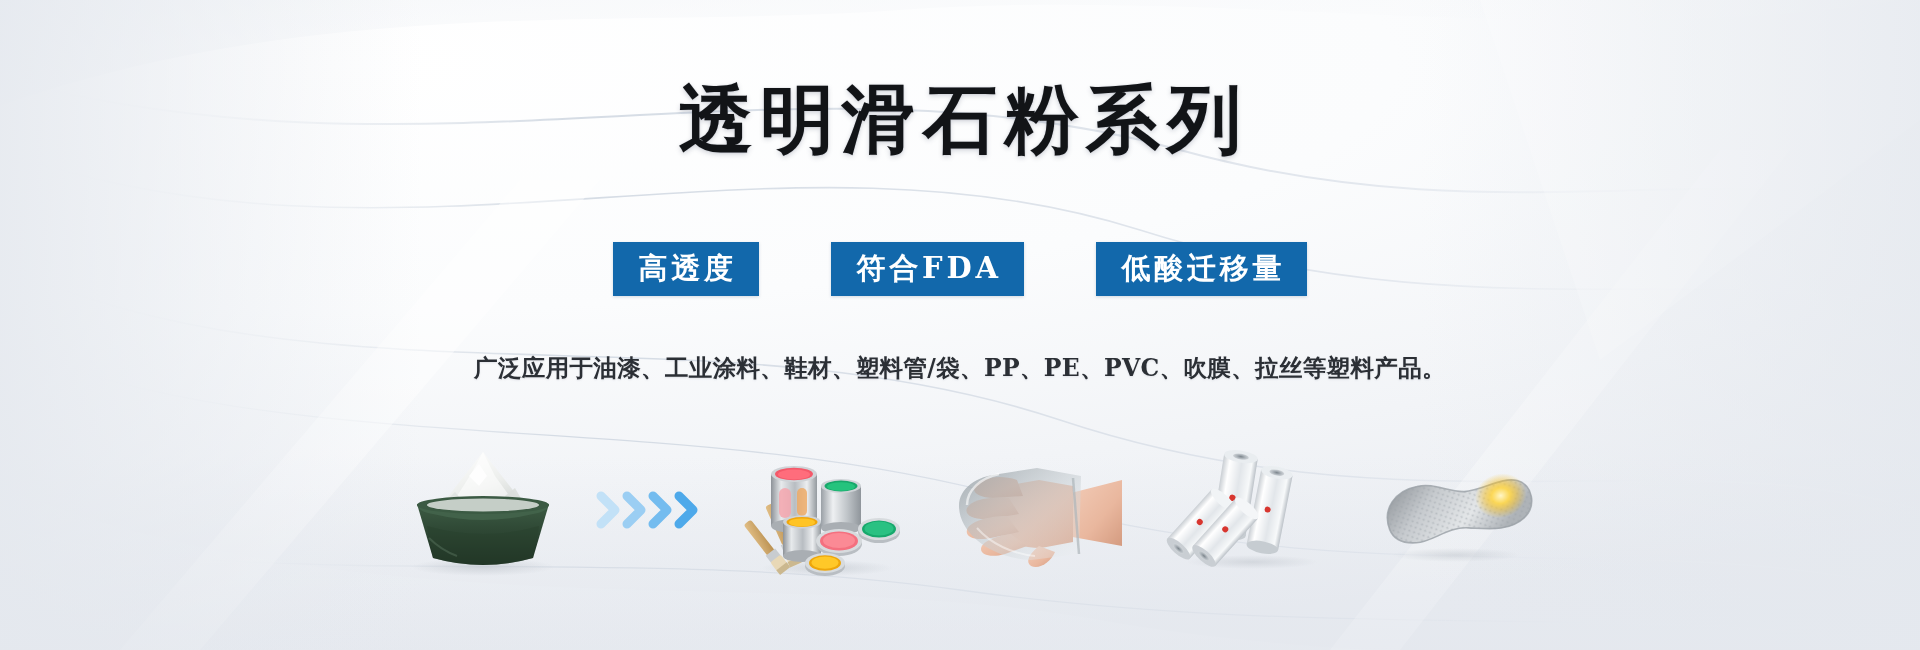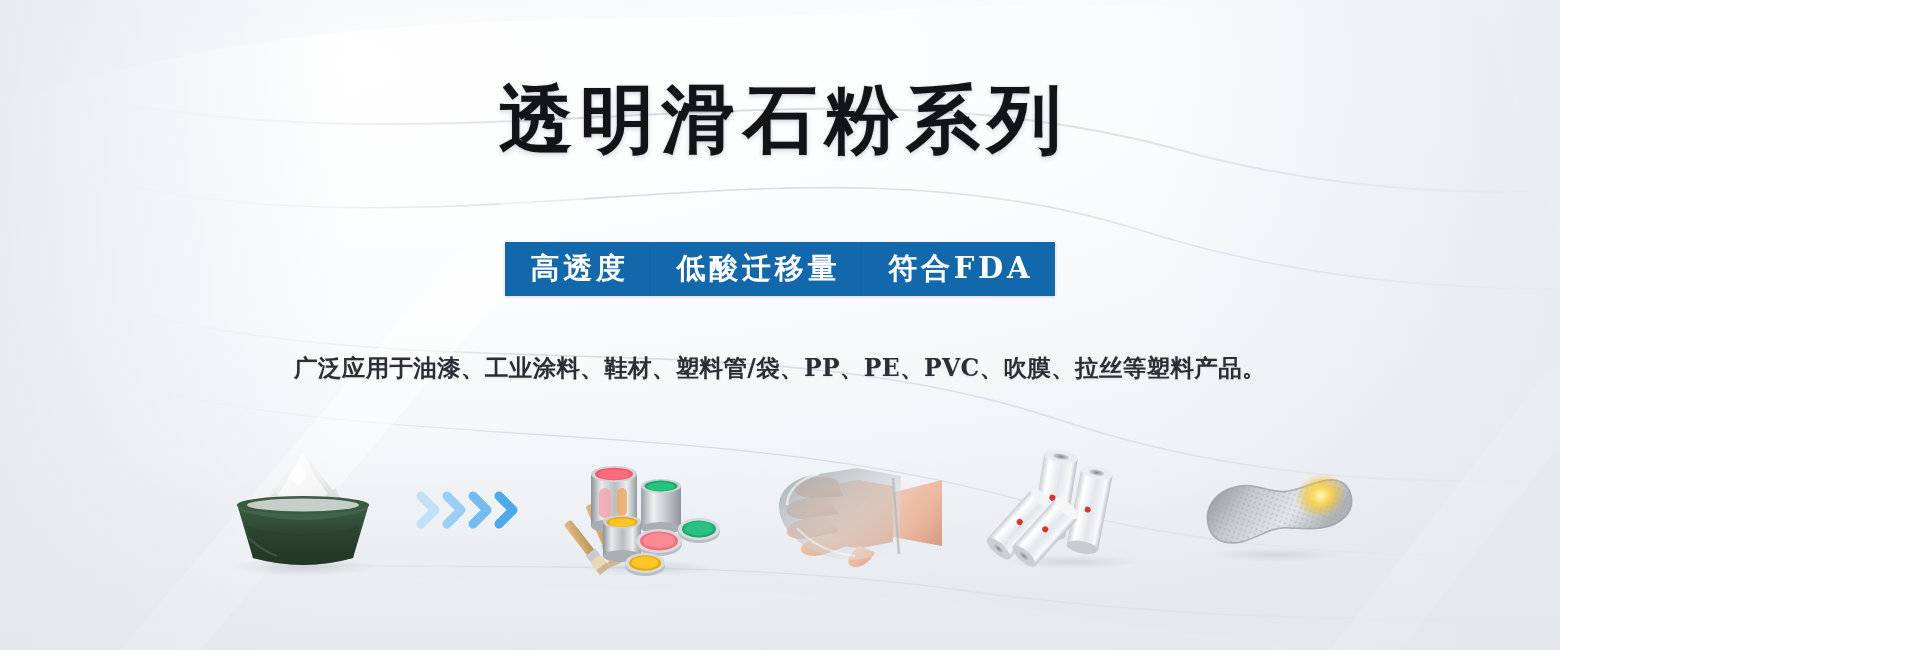--- a/index.html
+++ b/index.html
@@ -2,21 +2,21 @@
 <html lang="zh"><head>
 <meta charset="utf-8">
 <style>
   html,body{margin:0;padding:0;}
   body{
     width:1920px;height:650px;overflow:hidden;
     font-family:"Liberation Serif", "DejaVu Serif", serif;
     background:#ffffff;
   }
   #banner{
-    position:relative;width:1560px;height:650px;overflow:hidden;
+    position:relative;width:1920px;height:650px;overflow:hidden;
     background:
       radial-gradient(130% 90% at 18% 10%, #ffffff 0%, #fbfcfd 42%, #f2f4f7 72%, #e9ecf1 100%);
   }
   
   .bg-svg{position:absolute;inset:0;width:1920px;height:650px;pointer-events:none;}
   .vignette{
     position:absolute;inset:0;
     background:
       linear-gradient(90deg, rgba(228,232,238,.85) 0%, rgba(255,255,255,0) 22%),
       linear-gradient(270deg, rgba(228,232,238,.75) 0%, rgba(255,255,255,0) 26%),
@@ -37,20 +37,21 @@
     color:#121417;
     font-family:"DejaVu Serif","Liberation Serif",serif;
     text-shadow:0 2px 5px rgba(60,70,95,.22), 0 0 1px rgba(40,50,70,.35);
     white-space:nowrap;
   }
 
   .badges{
     margin-top:36px;
     display:flex;
     align-items:center;
+    gap:72px;
   }
   .badge{
     background:#1268ab;
     color:#ffffff;
     font-family:"DejaVu Serif","Liberation Serif",serif;
     font-weight:700;
     font-size:29px;
     letter-spacing:.13em;
     text-indent:.13em;
     padding:9px 22px 11px 22px;
@@ -135,22 +136,22 @@
     <path d="M1480,0 L1920,0 L1920,120 L1600,360 Z" fill="#ffffff" opacity=".30"></path>
   </svg>
   <div class="vignette"></div>
 
   <div class="content">
 
     <h1 class="title">透明滑石粉系列</h1>
 
     <div class="badges">
       <span class="badge">高透度</span>
+      <span class="badge">符合FDA</span>
       <span class="badge">低酸迁移量</span>
-      <span class="badge">符合FDA</span>
     </div>
 
     <p class="subtitle">广泛应用于油漆、工业涂料、鞋材、塑料管/袋、PP、PE、PVC、吹膜、拉丝等塑料产品。</p>
   </div>
 
   <div class="strip">
 
     <div class="slot">
       <div class="bowl-wrap">
         <svg viewBox="0 0 200 128" width="200" height="128">

